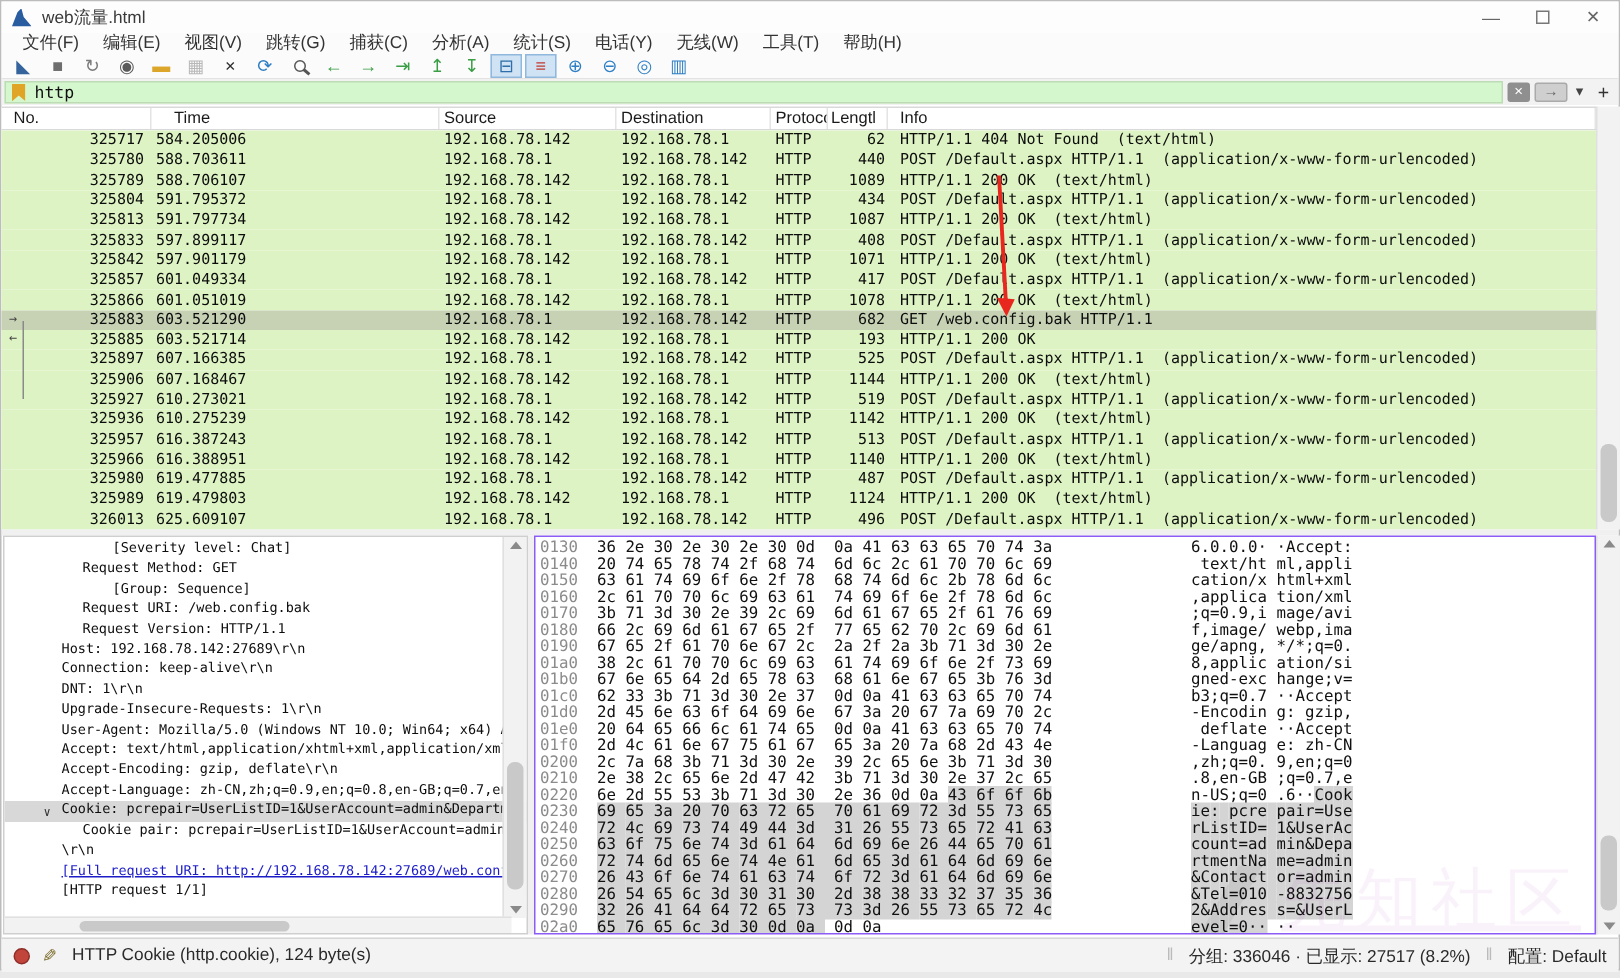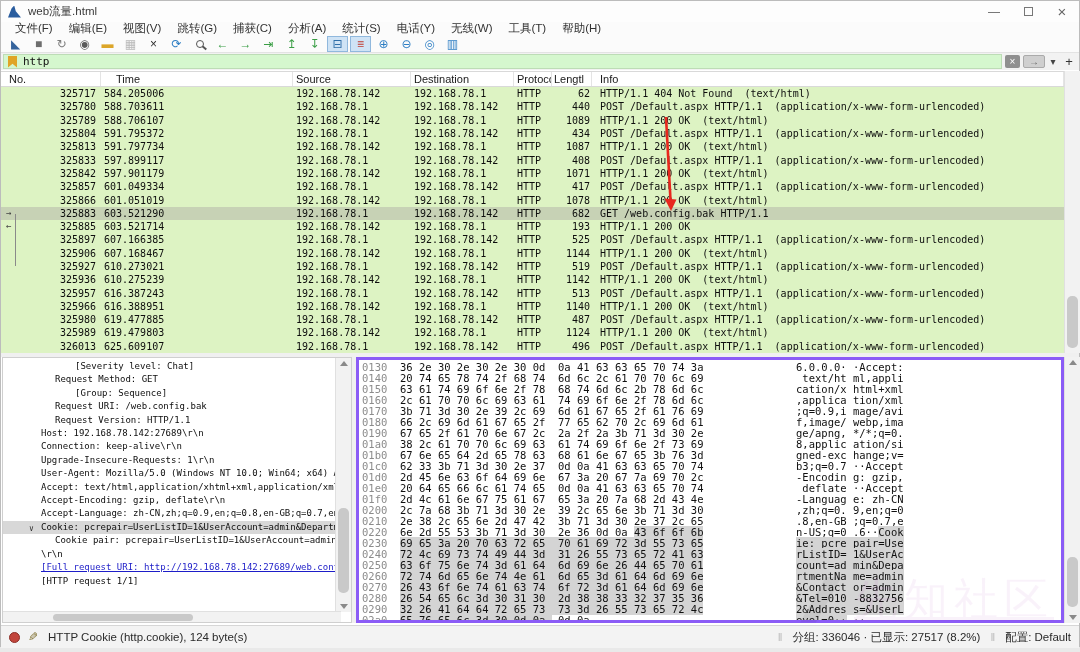--- a/index.html
+++ b/index.html
@@ -93,21 +93,21 @@
   .d-link { color:#1d1dc8; text-decoration:underline; }
   .chev { position:absolute; font-size:8px; color:#333; top:1px; }
   #detail-vscroll { right:0; top:0; height:254px; }
   #detail-hscroll { position:absolute; left:0; bottom:0; width:338px; height:11px;
     background:#f2f2f2; border-top:1px solid #e0e0e0; }
   #detail-hthumb { position:absolute; top:2px; left:50px; width:140px; height:7px;
     background:#c9c9c9; border-radius:4px; }
 
   
   #hex { position:absolute; left:355px; top:356px; width:708px; height:266px;
-    background:#fff; border:3px solid #8b5cf6; overflow:hidden; padding:2px 0 0 3px; }
+    background:#fff; border:1px solid #8b5cf6; overflow:hidden; padding:2px 0 0 3px; }
   .h-line { white-space:pre; font-family:"DejaVu Sans Mono",monospace; font-size:10.5px;
     line-height:11.02px; color:#101010; position:relative; }
   .h-off { color:#8b8b8b; }
   .h-ascii { position:absolute; left:434px; top:0; }
   .hl { background:#d4d4d4; }
 
   #hex-vscroll { right:0px; top:356px; height:266px; }
 
   
   #statusbar { position:absolute; left:0; top:624px; width:100%; height:23px;
@@ -274,20 +274,21 @@
 
   <div id="detail">
     <div id="detail-lines" style="padding-top:2px;">
         <div class="d-line"><span style="margin-left: 72px;">[Severity level: Chat]</span></div>
         <div class="d-line"><span style="margin-left: 52px;">Request Method: GET</span></div>
         <div class="d-line"><span style="margin-left: 72px;">[Group: Sequence]</span></div>
         <div class="d-line"><span style="margin-left: 52px;">Request URI: /web.config.bak</span></div>
         <div class="d-line"><span style="margin-left: 52px;">Request Version: HTTP/1.1</span></div>
         <div class="d-line"><span style="margin-left: 38px;">Host: 192.168.78.142:27689\r\n</span></div>
         <div class="d-line"><span style="margin-left: 38px;">Connection: keep-alive\r\n</span></div>
+        <div class="d-line"><span style="margin-left: 38px;">DNT: 1\r\n</span></div>
         <div class="d-line"><span style="margin-left: 38px;">Upgrade-Insecure-Requests: 1\r\n</span></div>
         <div class="d-line"><span style="margin-left: 38px;">User-Agent: Mozilla/5.0 (Windows NT 10.0; Win64; x64) Ap</span></div>
         <div class="d-line"><span style="margin-left: 38px;">Accept: text/html,application/xhtml+xml,application/xml;</span></div>
         <div class="d-line"><span style="margin-left: 38px;">Accept-Encoding: gzip, deflate\r\n</span></div>
         <div class="d-line"><span style="margin-left: 38px;">Accept-Language: zh-CN,zh;q=0.9,en;q=0.8,en-GB;q=0.7,en-</span></div>
         <div class="d-line selrow"><span class="chev" style="left: 26px;">∨</span><span style="margin-left: 38px;">Cookie: pcrepair=UserListID=1&amp;UserAccount=admin&amp;Departme</span></div>
         <div class="d-line"><span style="margin-left: 52px;">Cookie pair: pcrepair=UserListID=1&amp;UserAccount=admin&amp;</span></div>
         <div class="d-line"><span style="margin-left: 38px;">\r\n</span></div>
         <div class="d-line"><span class="d-link" style="margin-left: 38px;">[Full request URI: http://192.168.78.142:27689/web.confi</span></div>
         <div class="d-line"><span style="margin-left: 38px; margin-top: 34px;">[HTTP request 1/1]</span></div>

